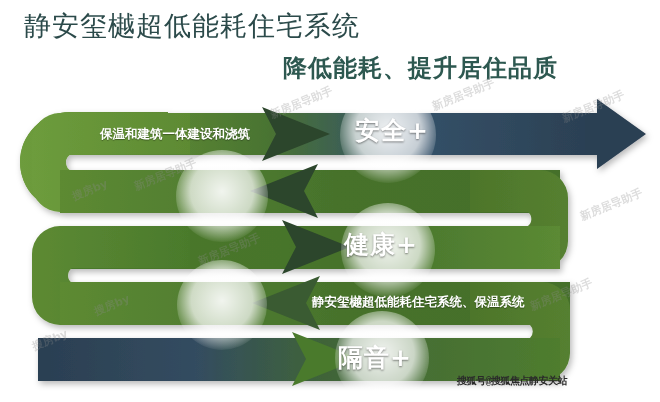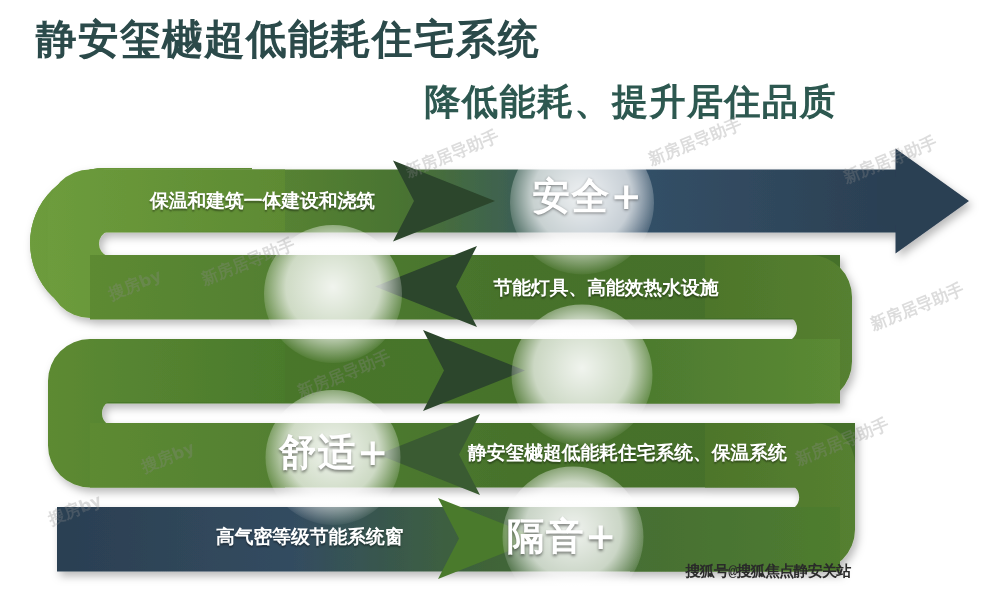--- a/index.html
+++ b/index.html
@@ -8,21 +8,21 @@
     background:#ffffff;
     font-family:"DejaVu Sans","Liberation Sans",sans-serif;
     overflow:hidden;position:relative;
   }
   #stage{position:absolute;left:0;top:0;width:660px;height:402px;}
 
   
   .title-main{
     position:absolute;left:24px;top:8px;
     font-family:"DejaVu Serif","Liberation Serif",serif;
-    font-weight:700;font-size:27px;letter-spacing:1px;
+    font-weight:400;font-size:27px;letter-spacing:1px;
     color:#2b4a4a;white-space:nowrap;
   }
   .title-sub{
     position:absolute;left:283px;top:52px;
     font-family:"DejaVu Serif","Liberation Serif",serif;
     font-weight:700;font-size:24px;letter-spacing:1px;
     color:#2d5850;white-space:nowrap;
   }
 
   
@@ -164,27 +164,25 @@
     <ellipse cx="388" cy="135" rx="48" ry="48" fill="url(#bubble)"></ellipse>
     <ellipse cx="222" cy="196" rx="46" ry="46" fill="url(#bubble)"></ellipse>
     <ellipse cx="388" cy="250" rx="47" ry="47" fill="url(#bubble)"></ellipse>
     <ellipse cx="222" cy="305" rx="45" ry="45" fill="url(#bubble)"></ellipse>
     <ellipse cx="382" cy="358" rx="47" ry="47" fill="url(#bubble)"></ellipse>
   </svg>
 
   <div class="desc" style="left:76px;top:126px;">保温和建筑一体建设和浇筑</div>
   <div class="benefit" style="left:345px;top:114px;margin-left:10px;">安全+</div>
 
-  <div class="desc" style="left:305px;top:184px;">节能灯具、高能效热水设施</div>
 
+  <div class="benefit" style="left:344px;top:228px;">健康+</div>
 
-  <div class="benefit" style="left:186px;top:285px;">舒适+</div>
   <div class="desc" style="left:288px;top:294px;">静安玺樾超低能耗住宅系统、保温系统</div>
 
-  <div class="desc" style="left:120px;top:350px;">高气密等级节能系统窗</div>
   <div class="benefit" style="left:338px;top:341px;">隔音+</div>
 
   <div class="wm" style="left:70px;top:190px;">搜房by</div>
   <div class="wm" style="left:132px;top:180px;">新房居导助手</div>
   <div class="wm" style="left:268px;top:108px;">新房居导助手</div>
   <div class="wm" style="left:430px;top:100px;">新房居导助手</div>
   <div class="wm" style="left:560px;top:112px;">新房居导助手</div>
   <div class="wm" style="left:196px;top:255px;">新房居导助手</div>
   <div class="wm" style="left:92px;top:305px;">搜房by</div>
   <div class="wm" style="left:578px;top:210px;">新房居导助手</div>

